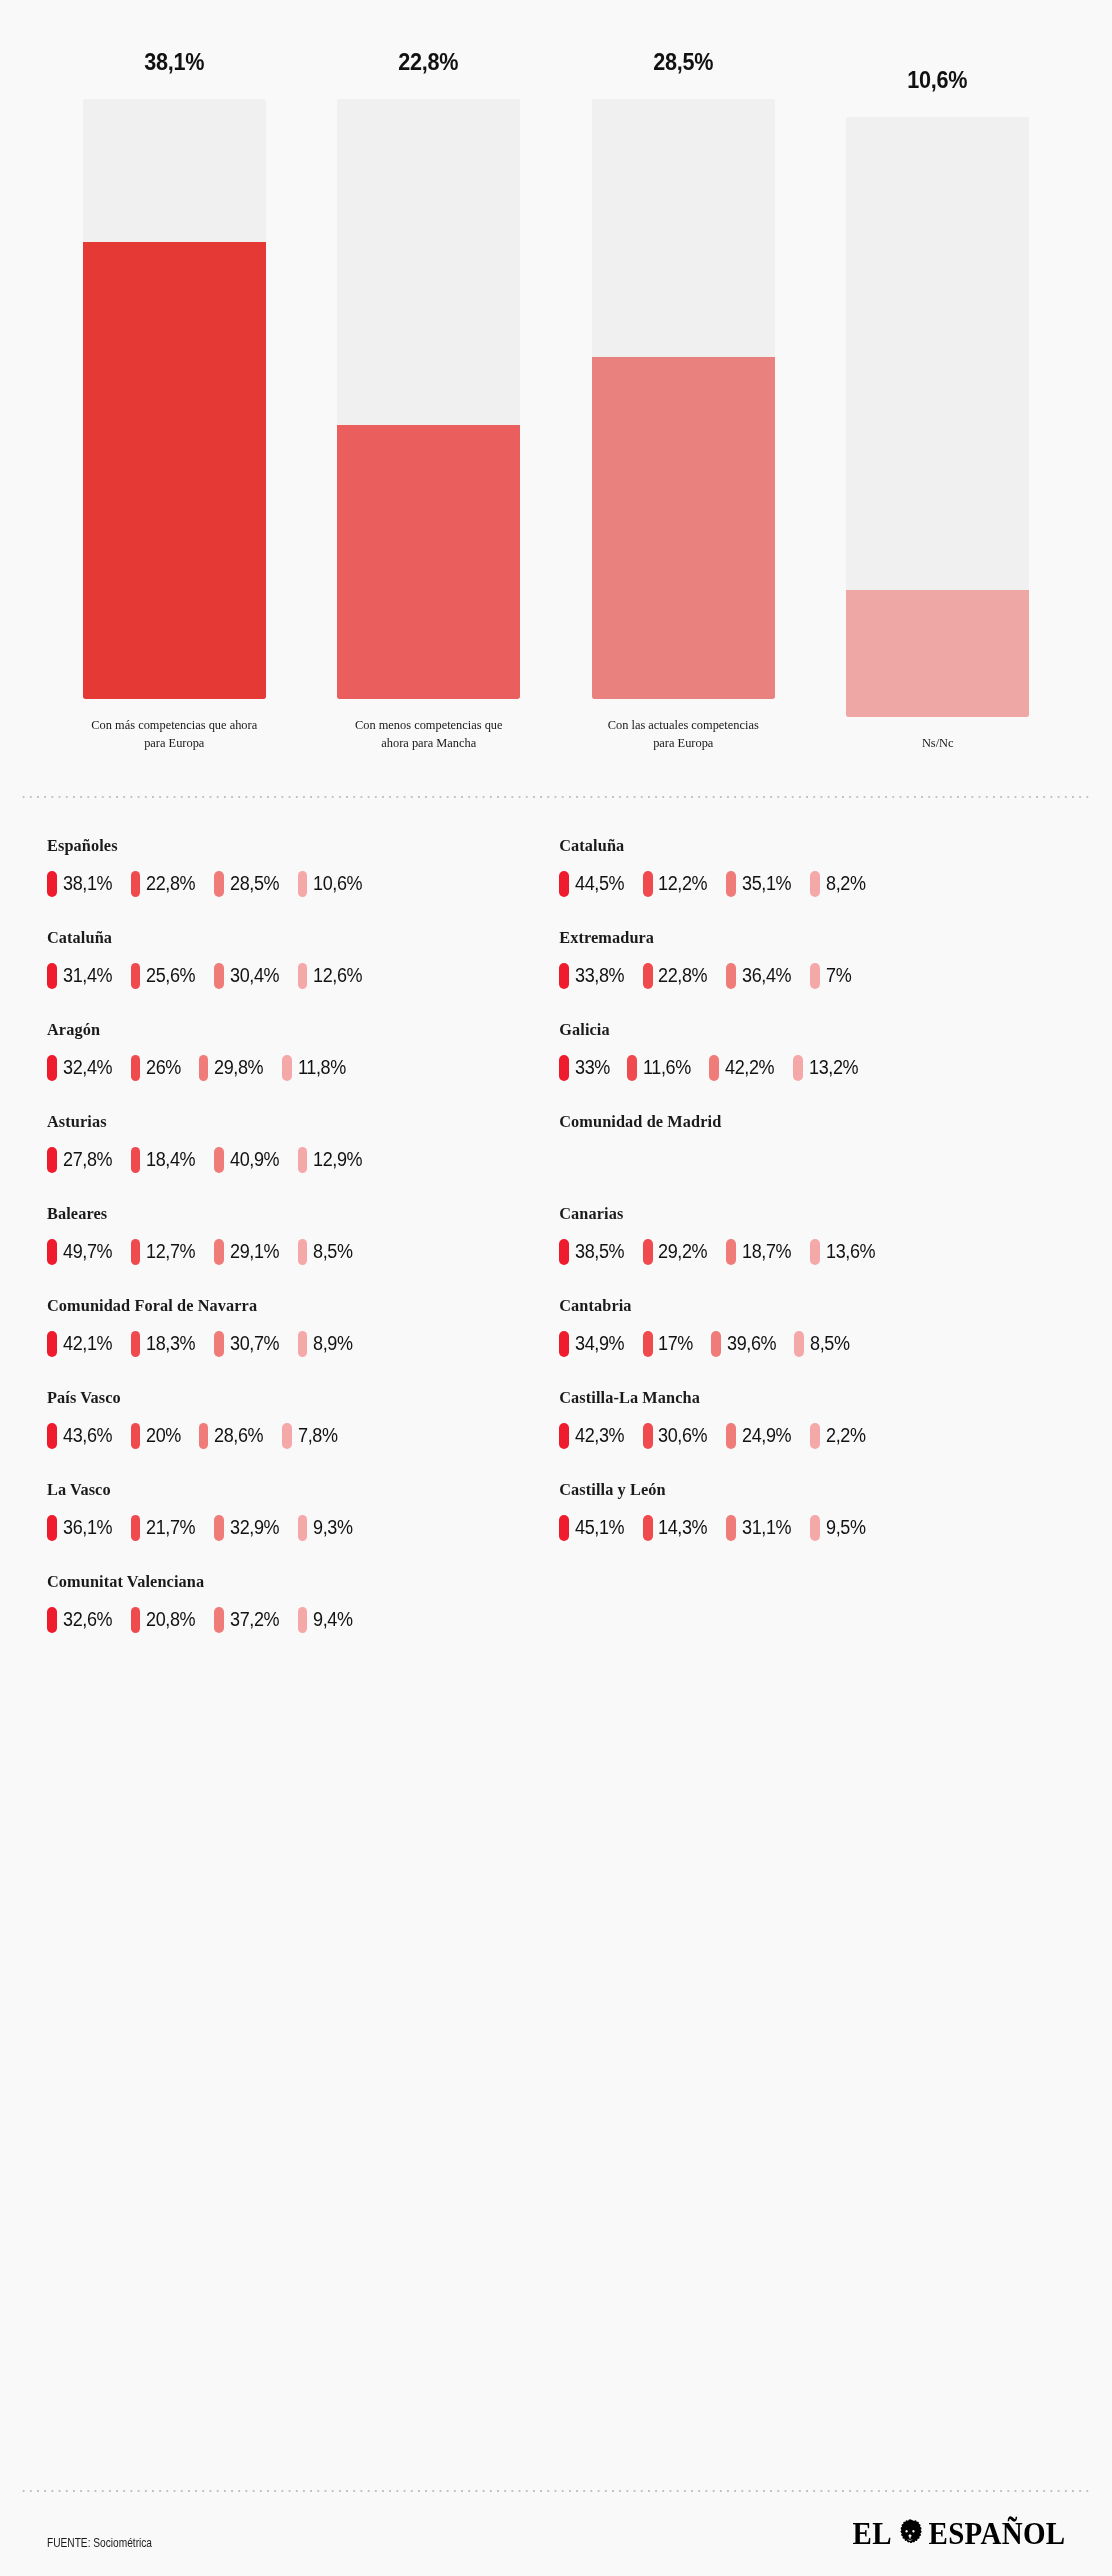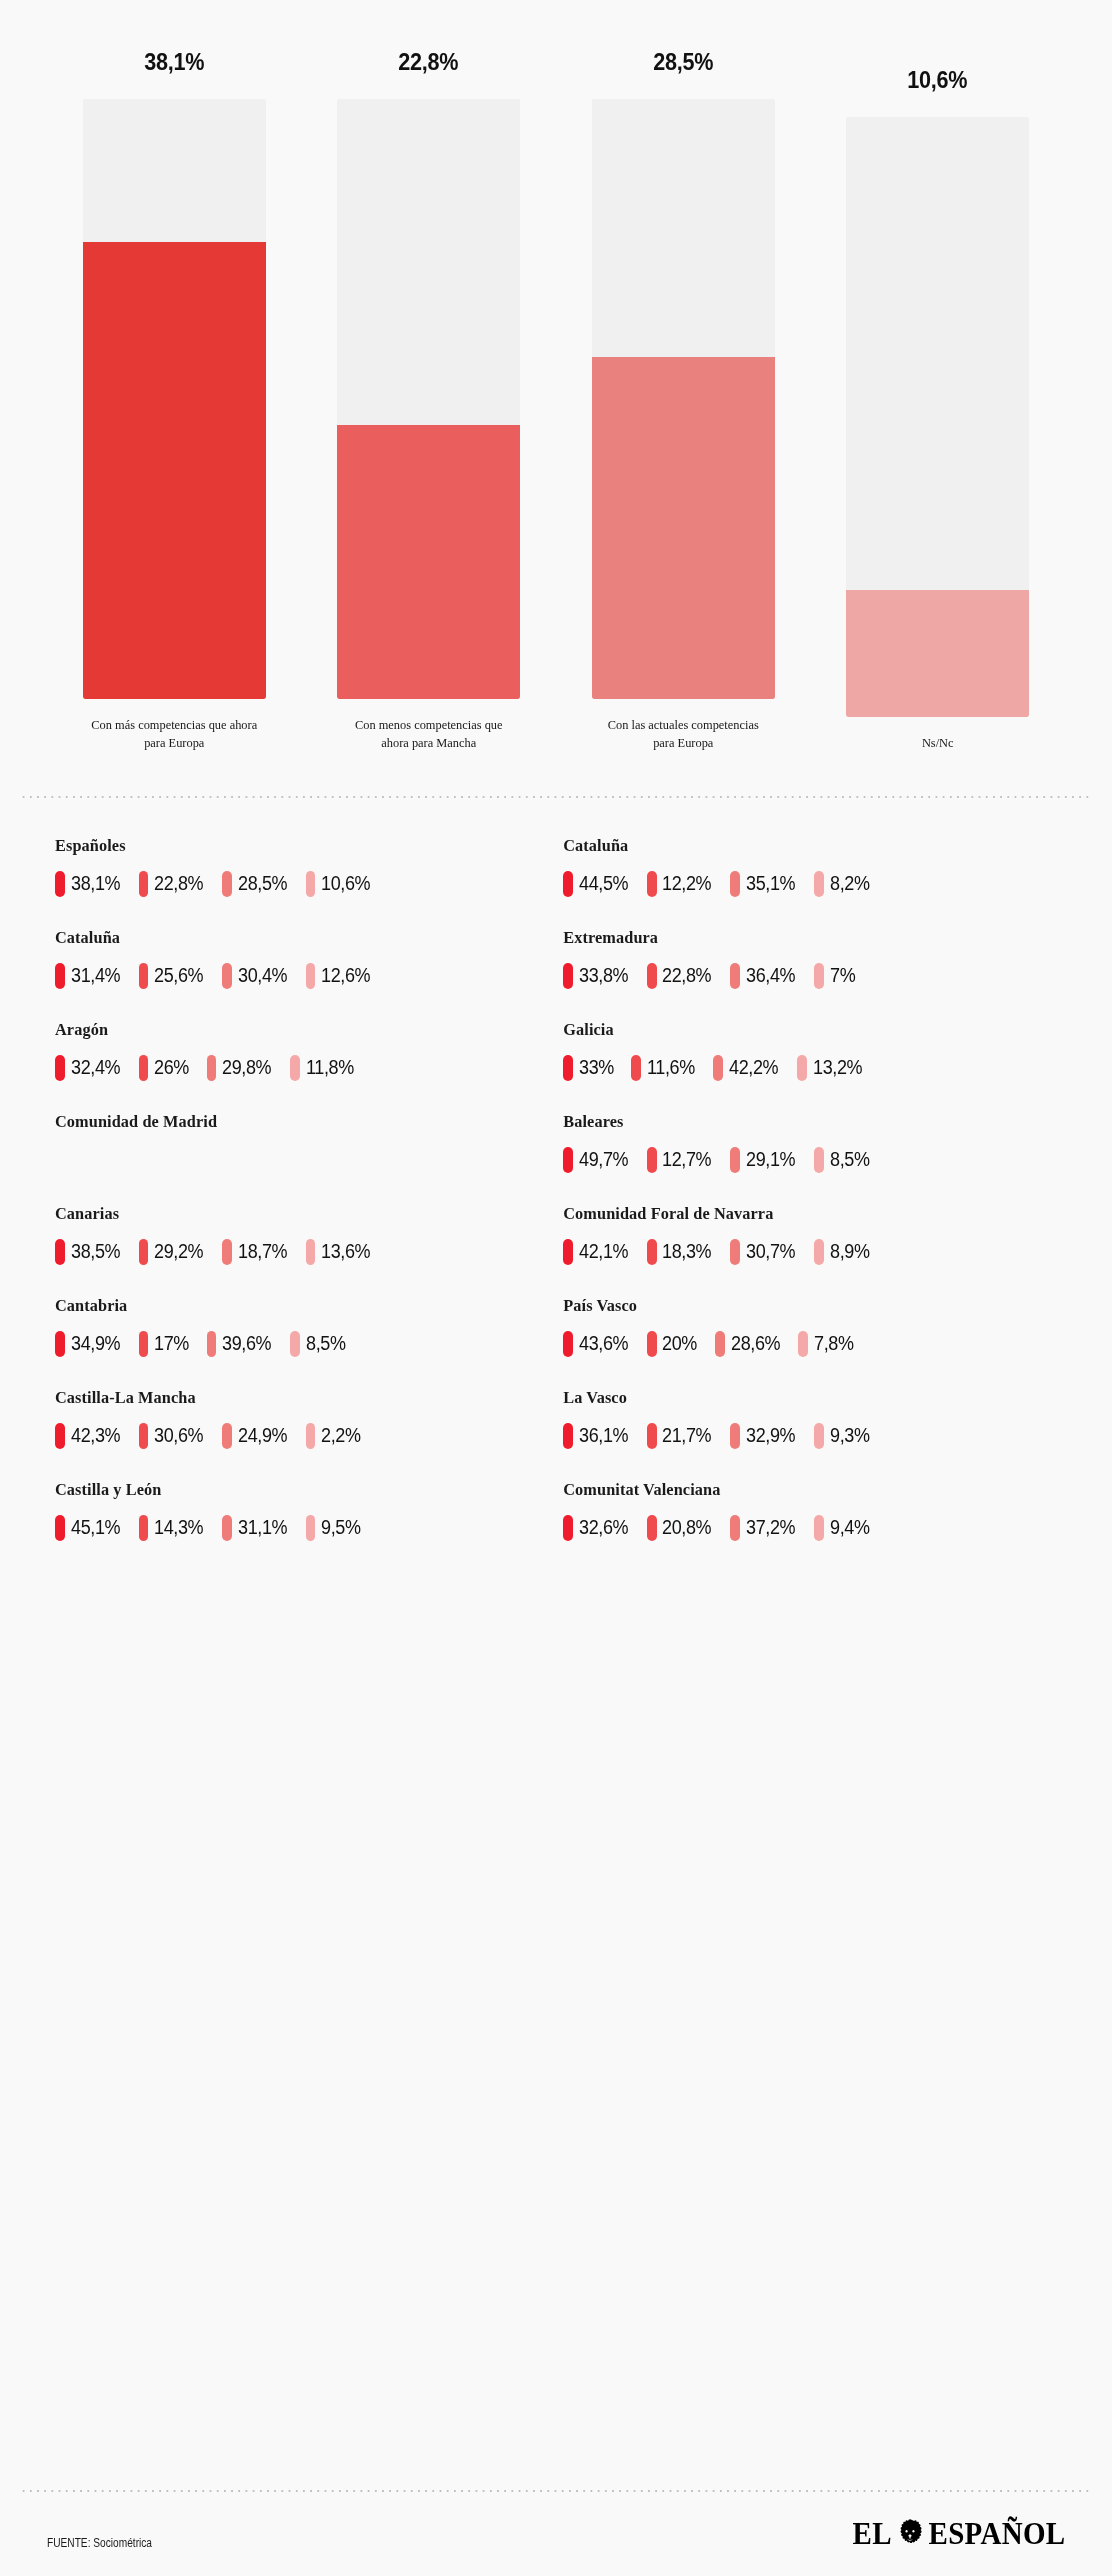--- a/index.html
+++ b/index.html
@@ -99,21 +99,20 @@
   }
 
   
   .regions {
     margin-top: 38px;
     padding: 0 47px 0 47px;
     display: grid;
     grid-template-columns: 1fr 1fr;
     column-gap: 6.5px;
     row-gap: 0;
-    margin-left: 8px;
   }
   .region-card {
     padding: 0 0 31px 0;
   }
   .region-name {
     font-family: "Liberation Serif", "DejaVu Serif", serif;
     font-weight: bold;
     font-size: 16.3px;
     letter-spacing: 0.1px;
     color: #1a1a1a;
@@ -352,20 +351,41 @@
             <span class="pill" style="background: rgb(239, 74, 78);"></span>
             <span class="val-text">11,6%</span>
           </div>
           <div class="val-group">
             <span class="pill" style="background: rgb(239, 124, 121);"></span>
             <span class="val-text">42,2%</span>
           </div>
           <div class="val-group">
             <span class="pill" style="background: rgb(244, 169, 168);"></span>
             <span class="val-text">13,2%</span>
+          </div>
+        </div>
+      </div>
+      <div class="region-card">
+        <div class="region-name">Asturias</div>
+        <div class="region-values">
+          <div class="val-group">
+            <span class="pill" style="background: rgb(238, 28, 44);"></span>
+            <span class="val-text">27,8%</span>
+          </div>
+          <div class="val-group">
+            <span class="pill" style="background: rgb(239, 74, 78);"></span>
+            <span class="val-text">18,4%</span>
+          </div>
+          <div class="val-group">
+            <span class="pill" style="background: rgb(239, 124, 121);"></span>
+            <span class="val-text">40,9%</span>
+          </div>
+          <div class="val-group">
+            <span class="pill" style="background: rgb(244, 169, 168);"></span>
+            <span class="val-text">12,9%</span>
           </div>
         </div>
       </div>
       <div class="region-card">
         <div class="region-name">Comunidad de Madrid</div>
       </div>
       <div class="region-card">
         <div class="region-name">Baleares</div>
         <div class="region-values">
           <div class="val-group">

